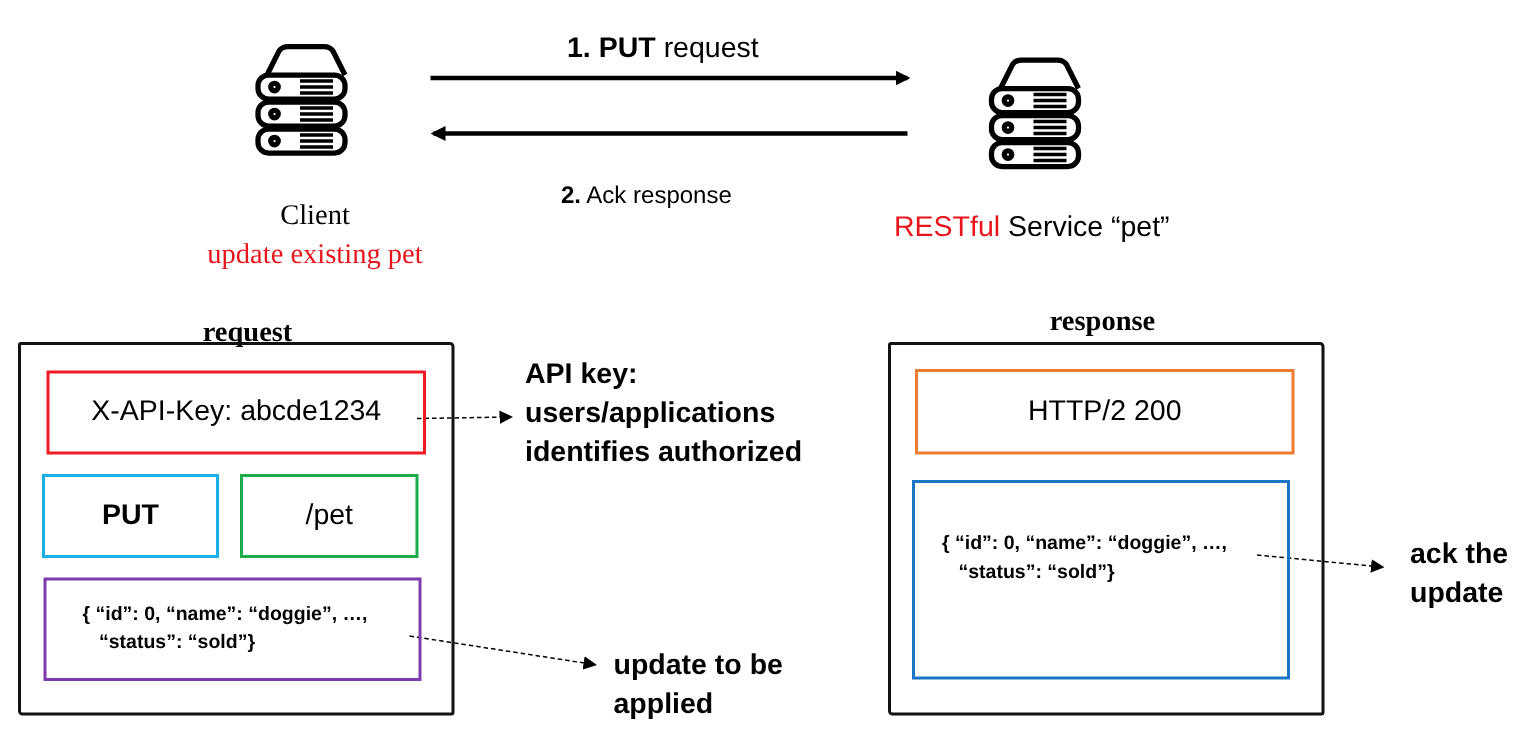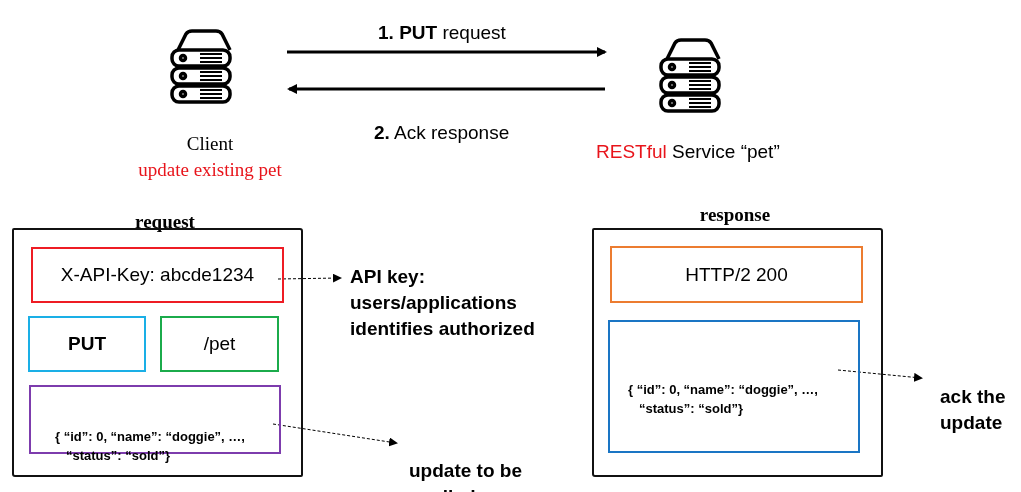--- a/index.html
+++ b/index.html
@@ -5,23 +5,23 @@
   html, body { margin: 0; padding: 0; background: #ffffff; }
   body { width: 1021px; height: 492px; position: relative; overflow: hidden;
          font-family: "Liberation Sans", "DejaVu Sans", sans-serif; color: #000; }
   .txt { position: absolute; white-space: nowrap; margin-top: 13px; }
   .center { text-align: center; font-family: Liberation Serif, serif; }
   .bold { font-weight: bold; }
   .red { color: #e8141b; }
   .box { position: absolute; box-sizing: border-box; background: transparent; text-align: right; }
   .outer { border: 2px solid #111; border-radius: 2px 3px 2px 3px; }
   .inner { border: 2px solid; display: flex; align-items: center; justify-content: center; }
-  .json { position: absolute; font-size: 13px; font-weight: bold; line-height: 18px; white-space: nowrap; margin-top: 28px; }
+  .json { position: absolute; font-size: 13px; font-weight: bold; line-height: 18px; white-space: nowrap; }
   svg { position: absolute; left: 0; top: 0; overflow: visible; }
-  .note { position: absolute; font-size: 19px; font-weight: bold; line-height: 26px; white-space: nowrap; margin-top: 27px; }
+  .note { position: absolute; font-size: 19px; font-weight: bold; line-height: 26px; white-space: nowrap; }
 </style>
 </head>
 <body>
 
 <svg width="1021" height="492">
   <defs>
     <marker id="ah" markerWidth="10" markerHeight="10" refX="8" refY="5" orient="auto" markerUnits="userSpaceOnUse">
       <path d="M0,0 L10,5 L0,10 z" fill="#000"></path>
     </marker>
     <marker id="ahs" markerWidth="9" markerHeight="9" refX="7" refY="4.5" orient="auto" markerUnits="userSpaceOnUse">
@@ -56,21 +56,21 @@
 
   <line x1="278" y1="279" x2="340" y2="278" stroke="#000" stroke-width="1" stroke-dasharray="3,2" marker-end="url(#ahs)"></line>
   <line x1="273" y1="424" x2="396" y2="443" stroke="#000" stroke-width="1" stroke-dasharray="3,2" marker-end="url(#ahs)"></line>
   <line x1="838" y1="370" x2="921" y2="378" stroke="#000" stroke-width="1" stroke-dasharray="3,2" marker-end="url(#ahs)"></line>
 </svg>
 
 <div class="txt bold" style="left:378px; top:9px; font-size:19px;">
   <span>1.</span>
   <span>PUT</span><span style="font-weight:normal"> request</span>
 </div>
-<div class="txt" style="left:374px; top:109px; font-size:19px;">
+<div class="txt" style="left:374px; top:109px; font-size:16px;">
   <span class="bold">2.</span><span> Ack response</span>
 </div>
 
 <div class="txt center" style="left:150px; width:120px; top:120px; font-size:19px;">Client</div>
 <div class="txt center red" style="left:100px; width:220px; top:146px; font-size:19px;">update existing pet</div>
 
 <div class="txt" style="left:596px; top:128px; font-size:19px;">
   <span class="red">RESTful</span><span> Service “pet”</span>
 </div>
 

